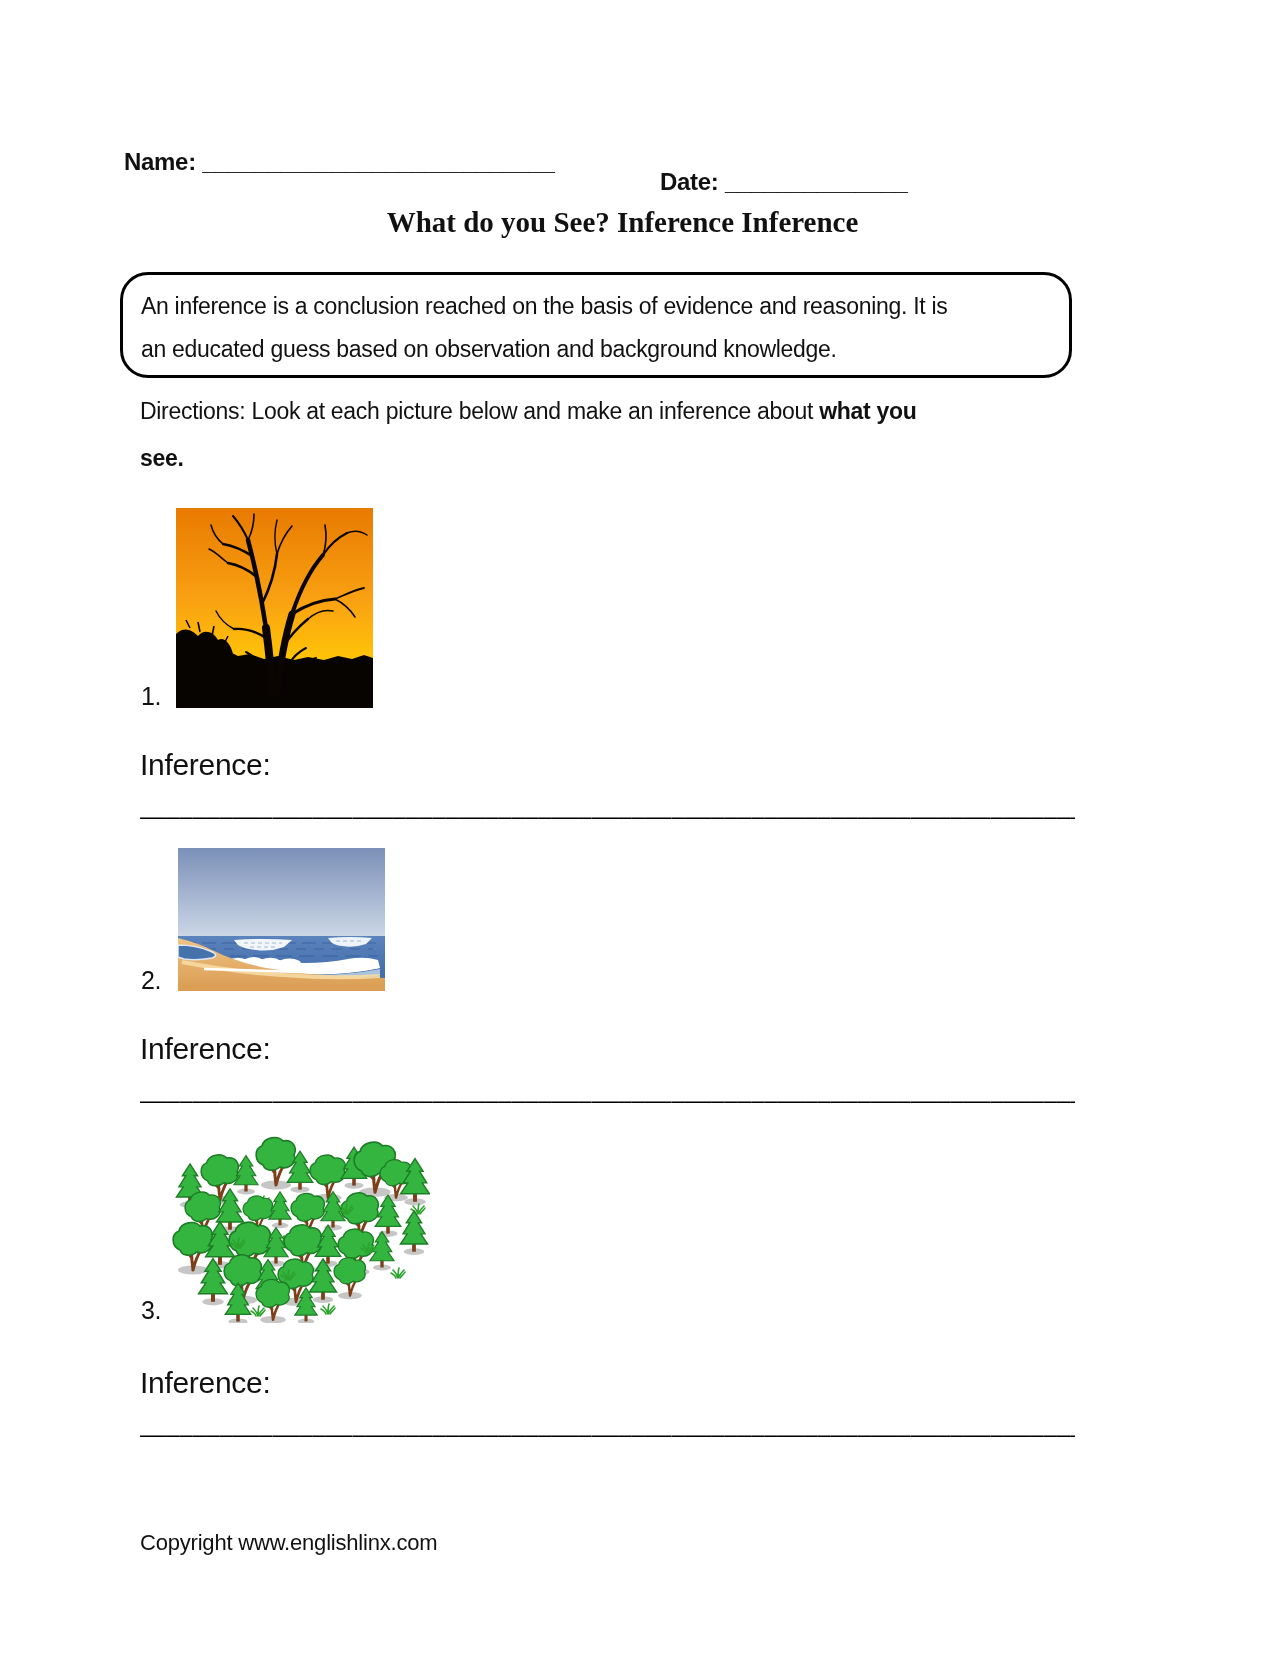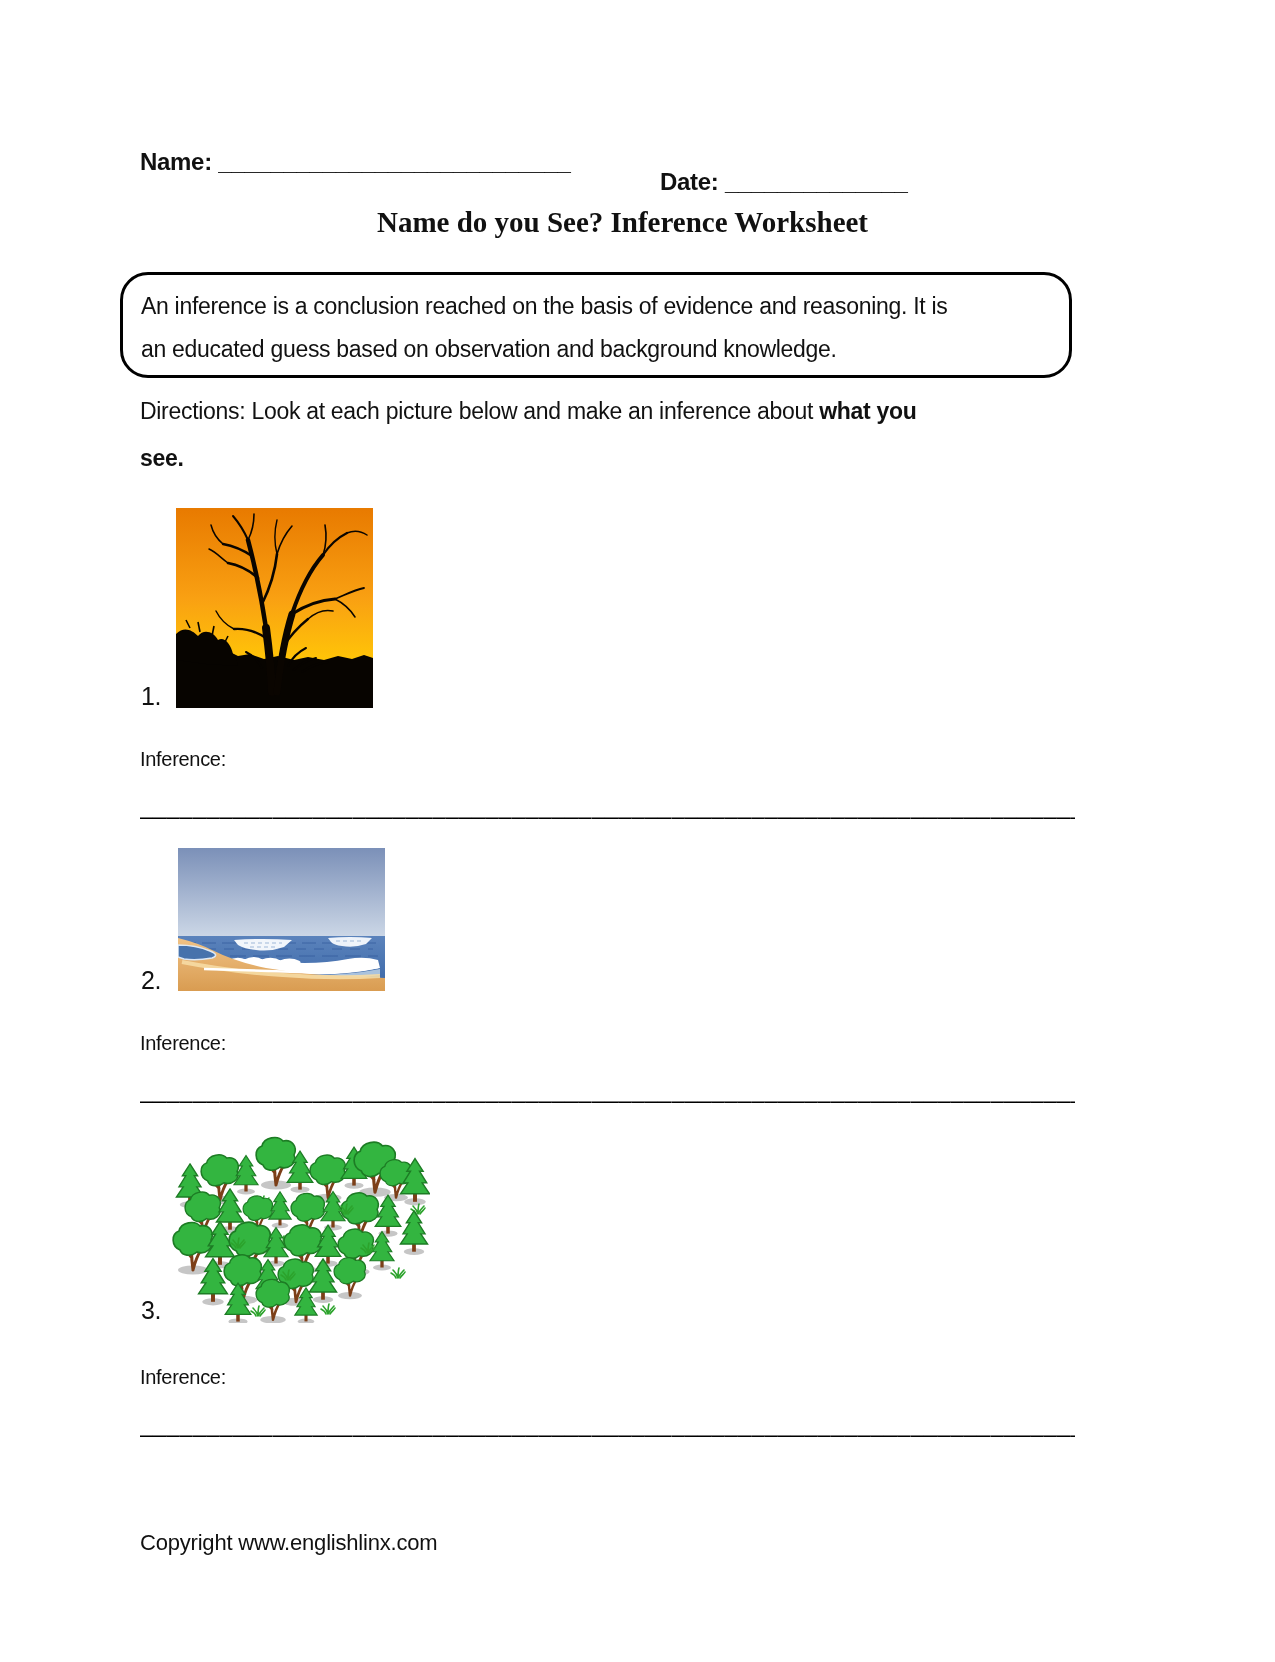--- a/index.html
+++ b/index.html
@@ -23,46 +23,46 @@
     top:272px;left:120px;width:952px;height:106px;box-sizing:border-box;
     border:3px solid #000;border-radius:28px;
     padding:10px 18px 0 18px;
     font-size:23px;line-height:43px;letter-spacing:-0.3px;
   }
   .directions{
     top:388px;left:140px;width:940px;
     font-size:23px;line-height:47px;letter-spacing:-0.3px;
   }
   .num{font-size:25px;letter-spacing:-0.3px;}
-  .inf-label{font-size:20px;letter-spacing:-0.3px;}
+  .inf-label{font-size:30px;letter-spacing:-0.3px;}
   .answer-line{
     width:935px;overflow:hidden;white-space:nowrap;
     font-size:23px;letter-spacing:0.5px;color:#000;
   }
   .photo{display:block;}
   .copyright{
     top:1530px;left:140px;width:983px;text-align:left;
     font-size:22px;letter-spacing:-0.2px;
   }
 </style>
 </head>
 <body>
 
 <div class="page">
 
-  <div class="abs hdr" style="top:148px;left:140px;">
+  <div class="abs hdr" style="top:148px;left:124px;">
     <span>Name:</span>
     <span class="blank">___________________________</span>
   </div>
   <div class="abs hdr" style="top:148px;left:660px;margin-top:20px;">
     <span>Date:</span>
     <span class="blank">______________</span>
   </div>
 
-  <div class="abs title">Name do you See? Inference Worksheet</div>
+  <div class="abs title">What do you See? Inference Inference</div>
 
   <div class="abs defbox">
     <div>An inference is a conclusion reached on the basis of evidence and reasoning. It is</div>
     <div>an educated guess based on observation and background knowledge.</div>
   </div>
 
   <div class="abs directions">
     <div><span>Directions: Look at each picture below and make an inference about </span><b>what you</b></div>
     <div><b>see.</b></div>
   </div>

